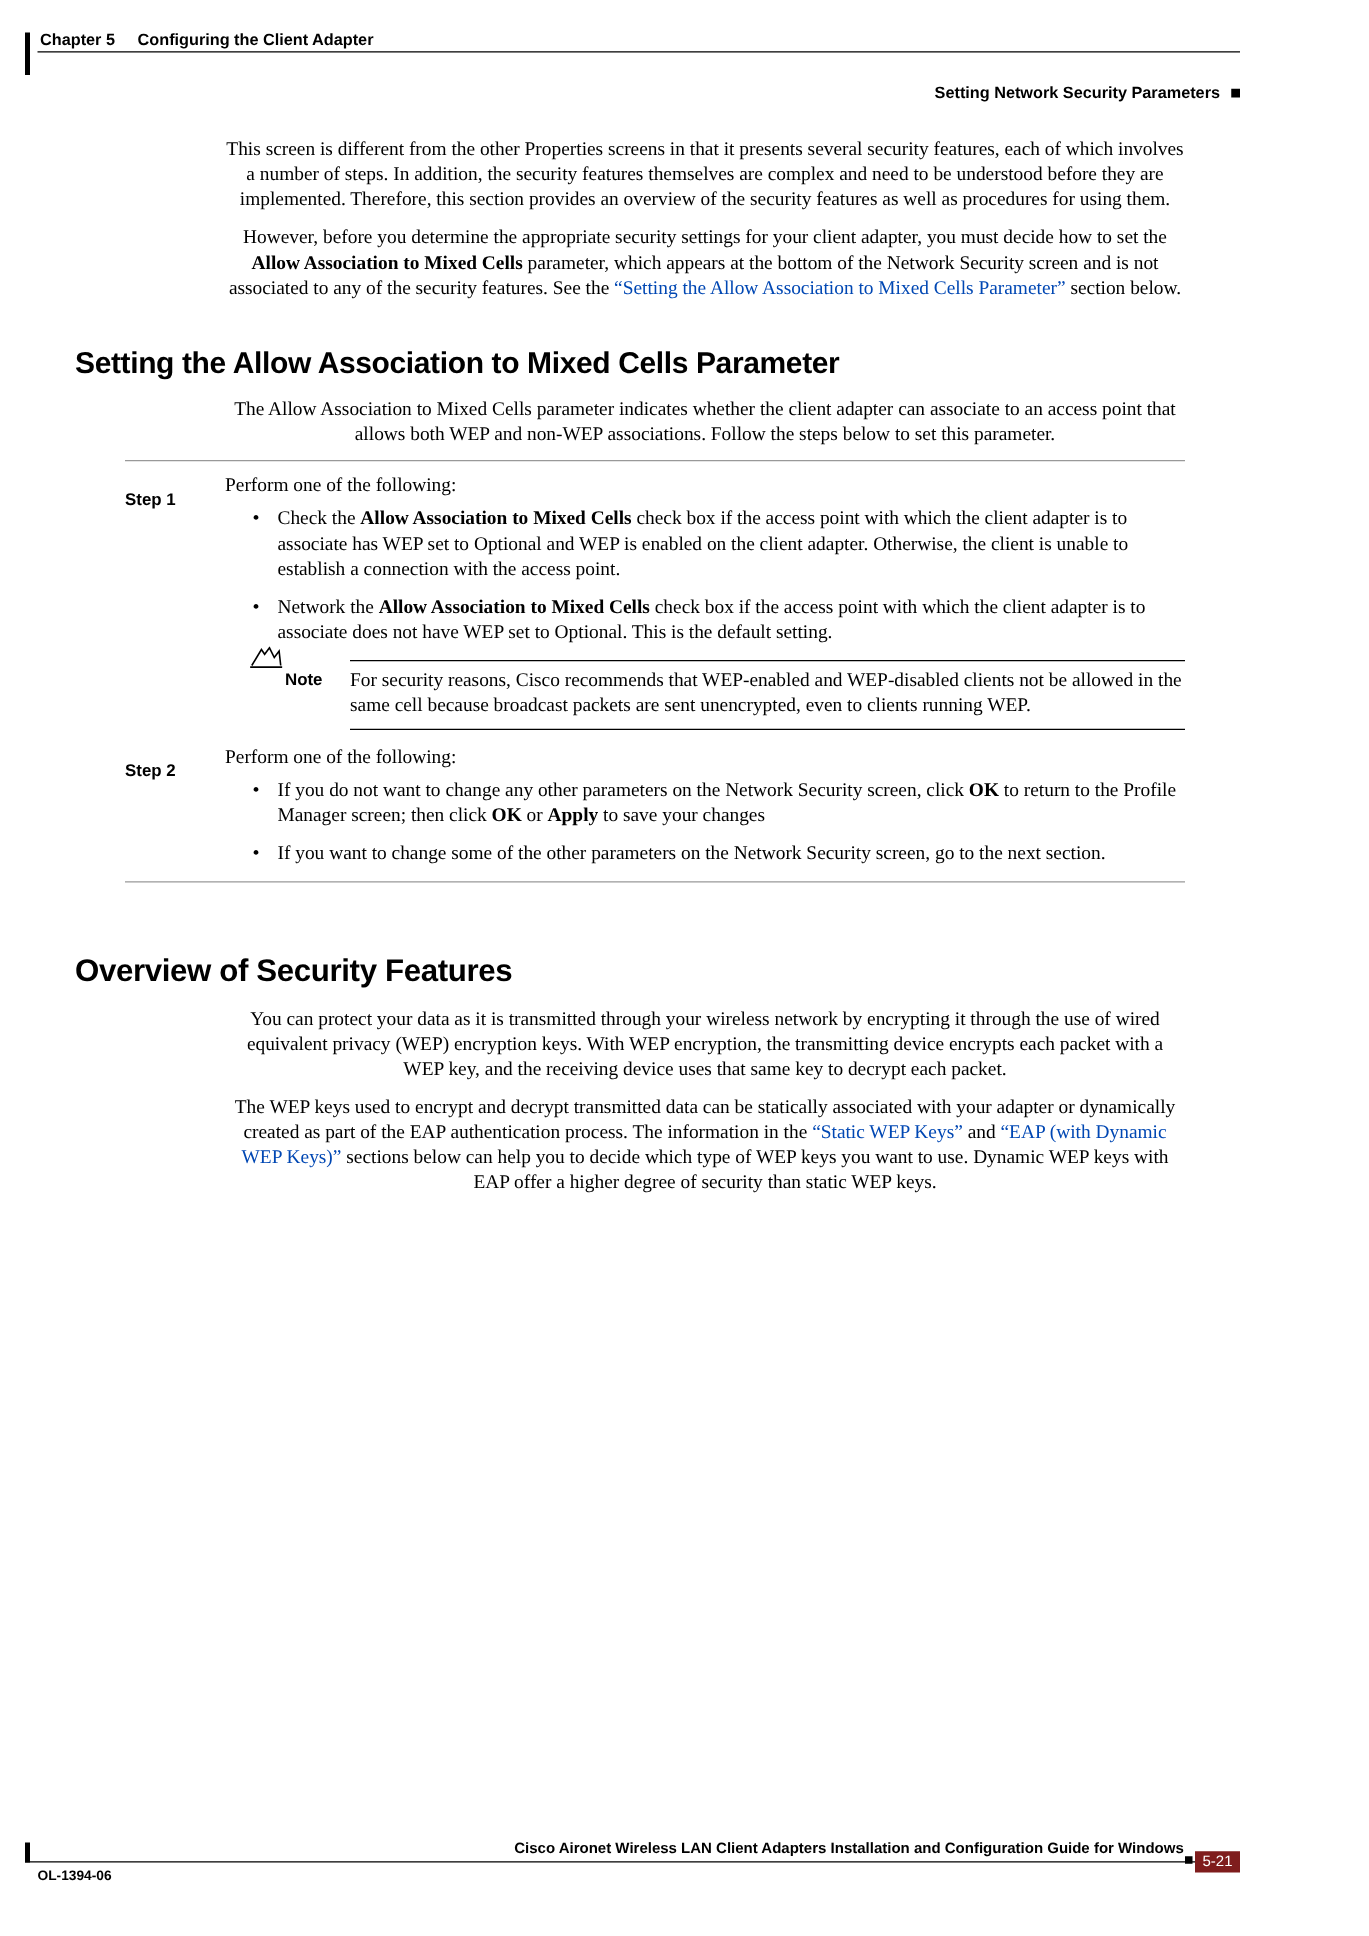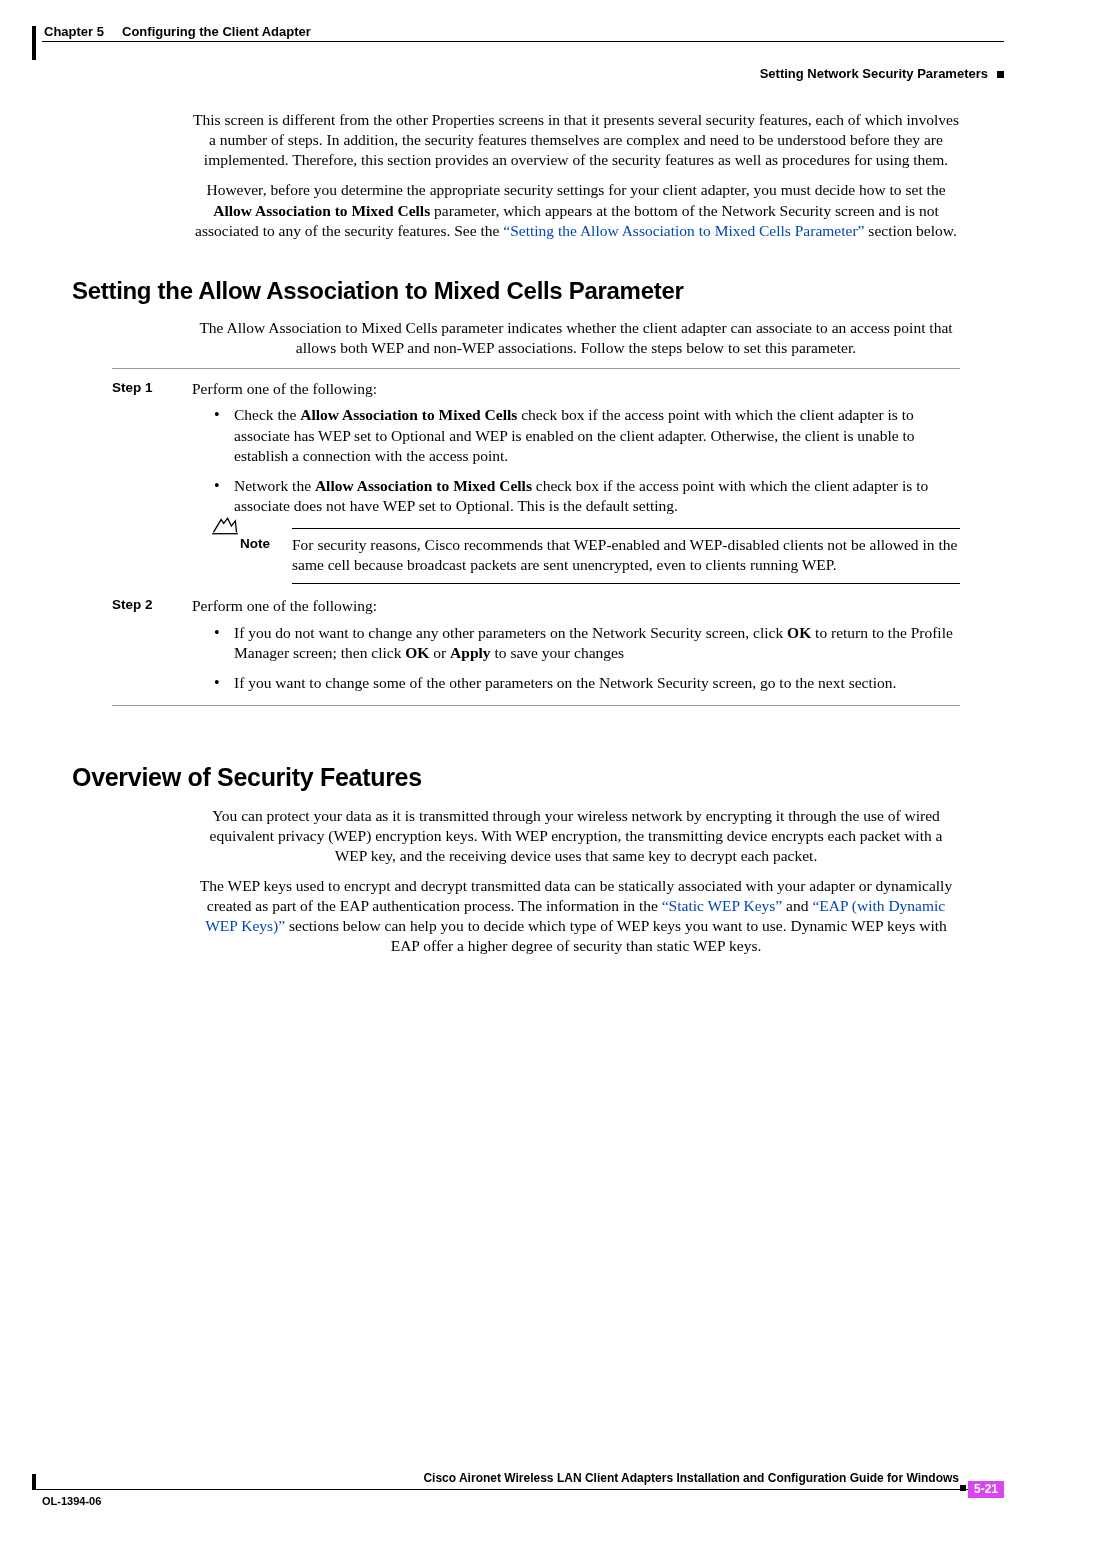--- a/index.html
+++ b/index.html
@@ -14,21 +14,20 @@
     width: 1095px;
     height: 1549px;
     position: relative;
     box-sizing: border-box;
   }
   .page {
     width: 1008px;
     height: 1549px;
     position: relative;
     box-sizing: border-box;
-    margin-left: 12px;
   }
   
   .header-bar {
     position: absolute;
     top: 26px;
     left: 20px;
     right: 16px;
   }
   .header-left-bar {
     position: absolute;
@@ -98,21 +97,21 @@
 
   .steps { margin-left: 0; }
   .step-row {
     position: relative;
     margin-bottom: 6px;
     padding-left: 120px;
   }
   .step-label {
     position: absolute;
     left: 40px;
-    top: 0;
+    top: 12px;
     font-family: Arial, Helvetica, sans-serif;
     font-weight: bold;
     font-size: 13.5px;
   }
   .step-hr {
     border: 0;
     border-top: 1px solid #999;
     margin: 6px 0 10px 120px;
   }
   .step-hr.full {
@@ -206,24 +205,24 @@
     width: 4px;
     height: 16px;
     background: #000;
   }
   .footer-page-box {
     position: absolute;
     right: 0;
     top: 10px;
     width: 36px;
     height: 17px;
-    background: #d946ef;
+    background: #7f1d1d;
     color: #fff;
     font-family: Arial, Helvetica, sans-serif;
-    font-weight: bold;
+    font-weight: normal;
     font-size: 12px;
     text-align: center;
     line-height: 17px;
   }
   .footer-end-box {
     position: absolute;
     right: 38px;
     top: 14px;
     width: 6px;
     height: 6px;

